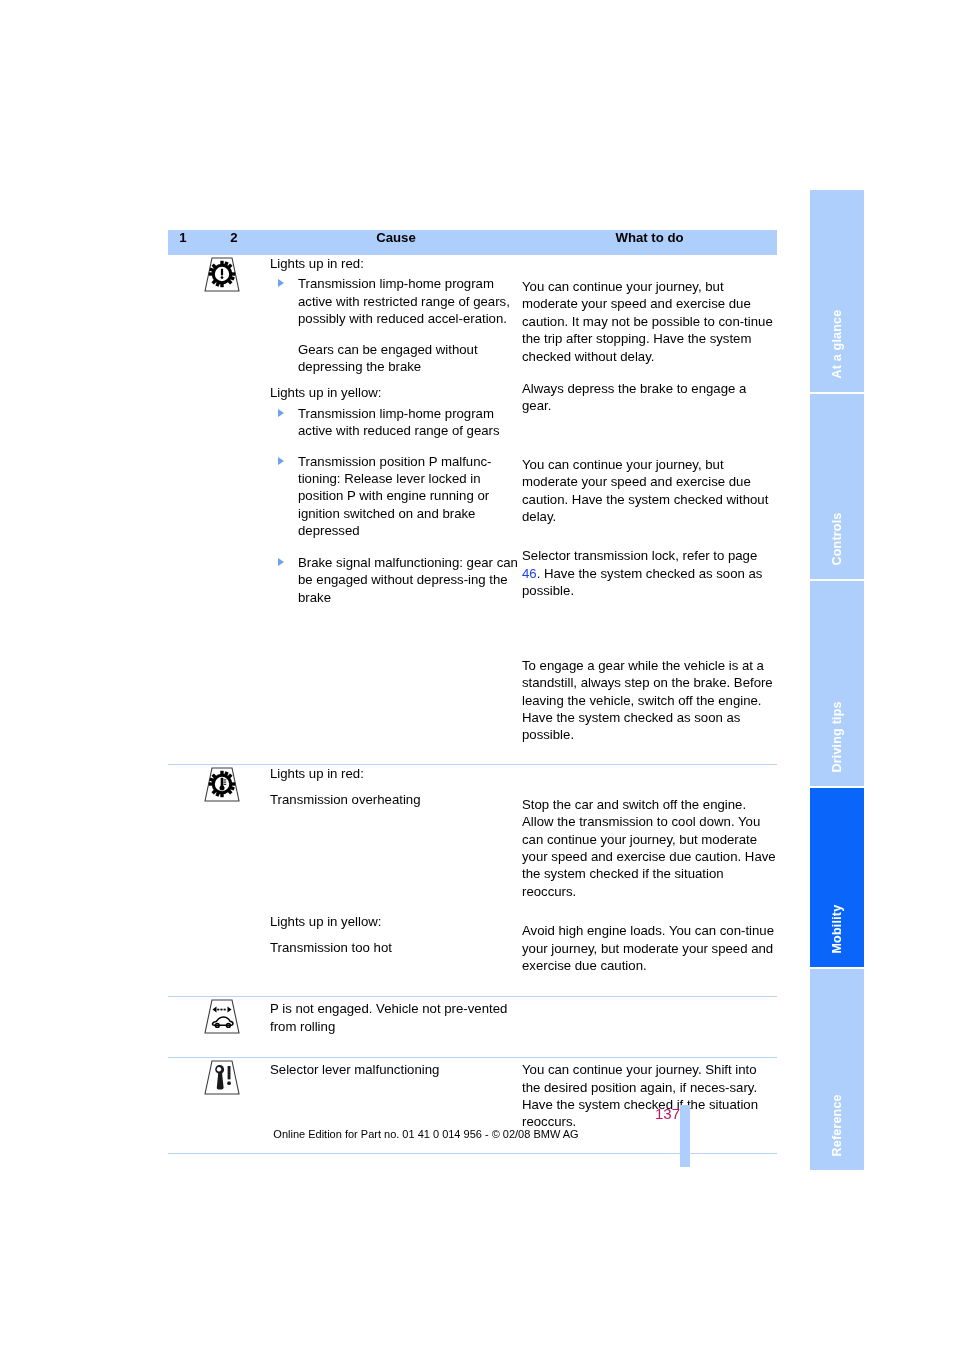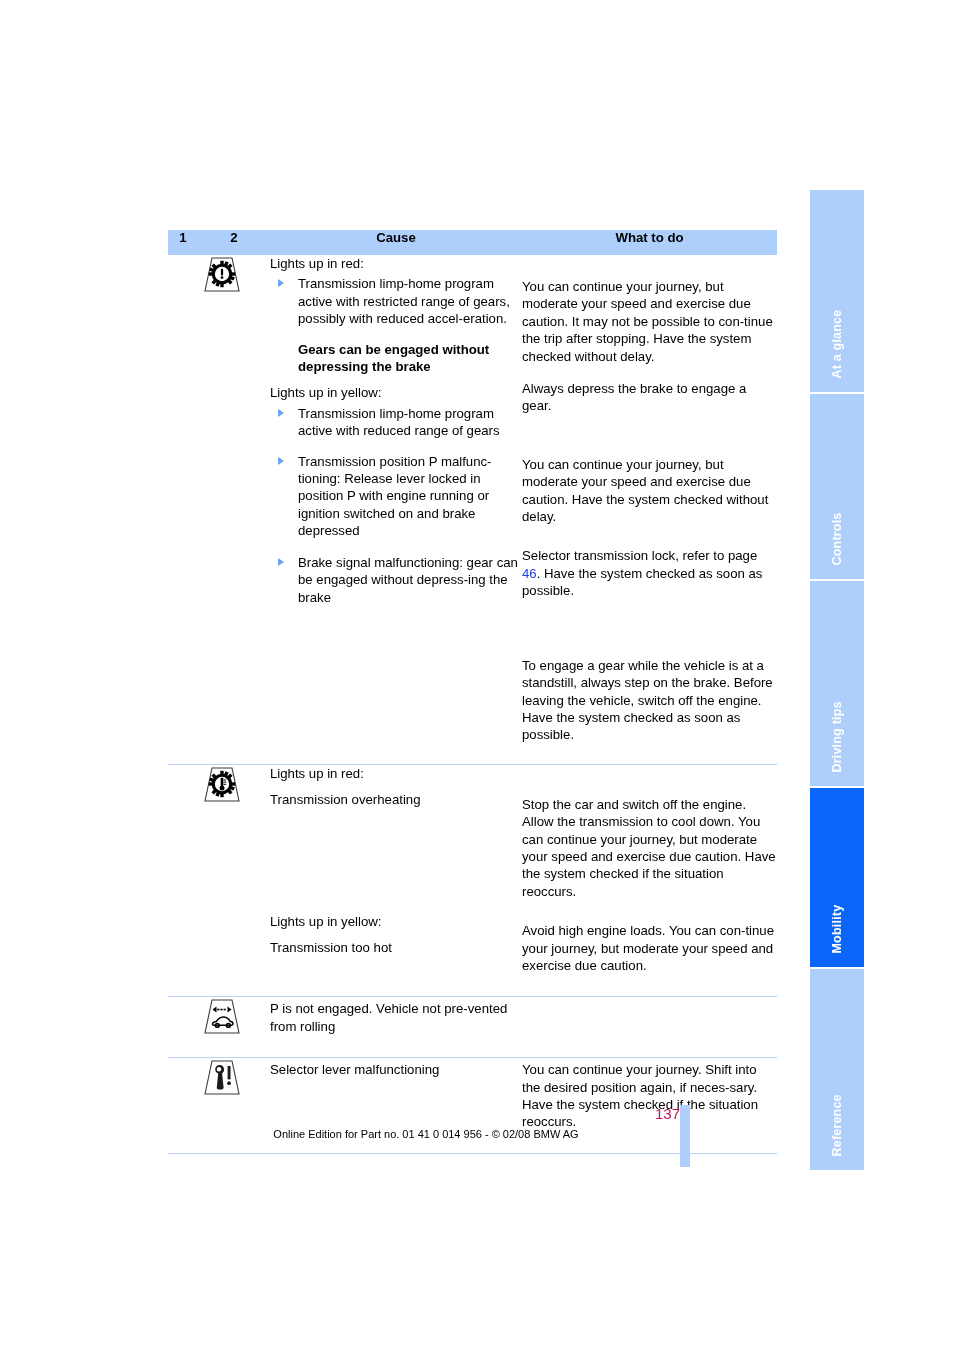--- a/index.html
+++ b/index.html
@@ -86,21 +86,21 @@
   .cell-icon   { width: 102px; padding-top: 6px; }
   .cell-cause  { width: 252px; padding-top: 5px; padding-right: 14px; }
   .cell-what   { width: 255px; padding-top: 5px; padding-right: 4px;}
 
   .body-text {
     font-size: 13.2px;
     line-height: 17.4px;
     color: #000000;
   }
   .lead-line { margin: 0 0 3px 0; }
-  .gap-top   { margin-top: 13px; font-weight: bold; }
+  .gap-top   { margin-top: 13px; }
   .gap-top-s { margin-top: 9px; }
   .pull-down { margin-top: 23px; }
 
   ul.bullets { list-style: none; margin: 0; padding: 0; }
   ul.bullets li {
     position: relative;
     padding-left: 28px;
     margin-bottom: 13px;
   }
   ul.bullets li:last-child { margin-bottom: 0; }

